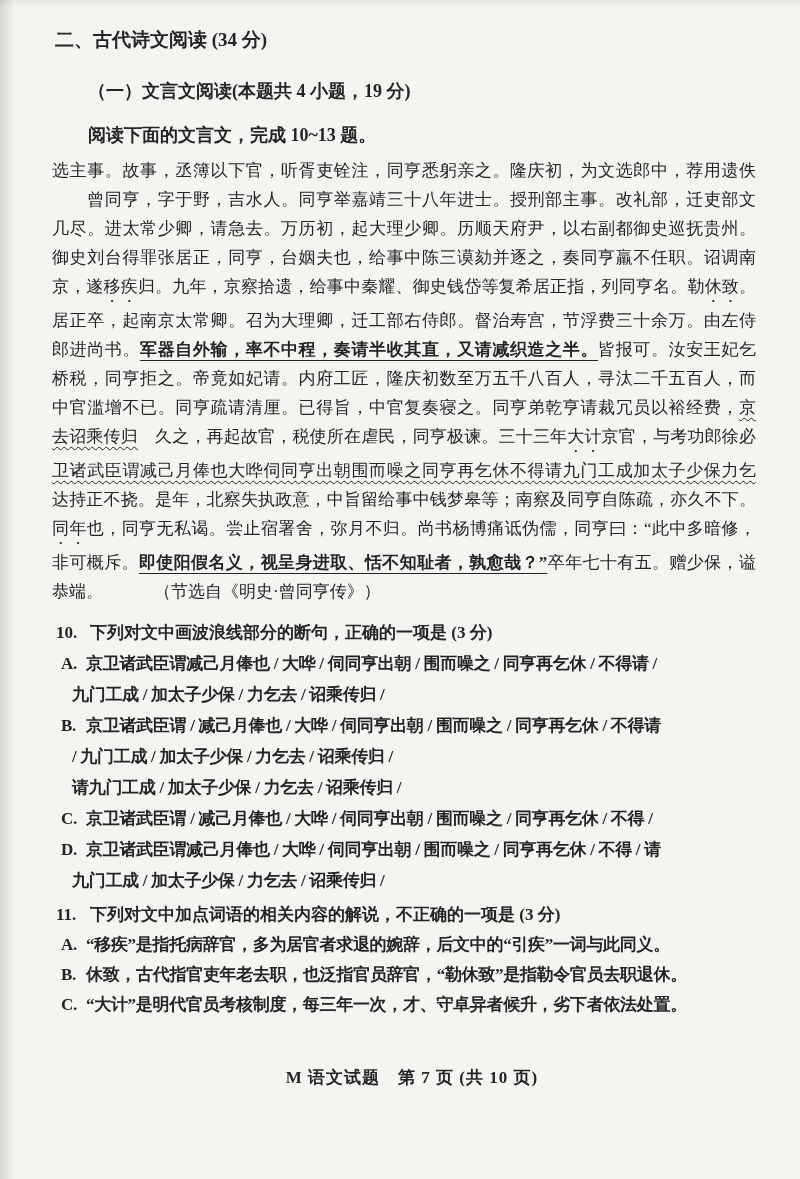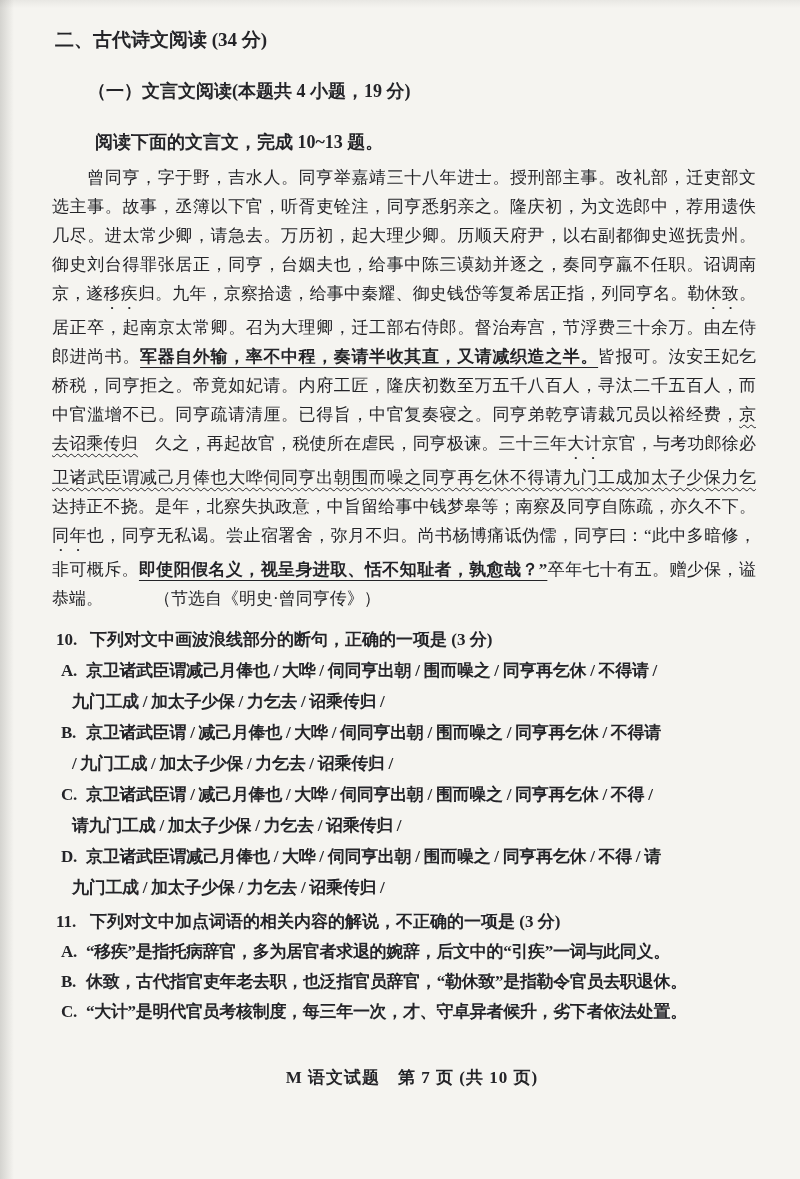--- a/index.html
+++ b/index.html
@@ -16,21 +16,21 @@
     background:linear-gradient(to right, rgba(80,80,76,0.20), rgba(80,80,76,0));
     pointer-events:none;
   }
   .top-shade {
     position:absolute; left:0; top:0; right:0; height:8px;
     background:linear-gradient(to bottom, rgba(80,80,76,0.08), rgba(80,80,76,0));
     pointer-events:none;
   }
   .sec-title { font-size:19px; font-weight:700; margin:0; padding:28px 0 0 55px; line-height:24px; }
   .sub-title { font-size:18px; font-weight:700; margin:0; padding:27px 0 0 88px; line-height:24px; }
-  .intro     { font-size:18px; font-weight:600; margin:7px; padding:20px 0 0 88px; line-height:24px; }
+  .intro     { font-size:18px; font-weight:600; margin:0; padding:20px 0 0 88px; line-height:24px; }
 
   .passage { margin:9px 0 0 52px; width:704px; font-size:17px; line-height:29px; }
   .pline { min-height:29px; }
   .pline.just { text-align:justify; text-align-last:justify; }
   .seg-u { text-decoration:underline; text-decoration-thickness:1.3px; text-underline-offset:5px;font-weight:bold; }
   .seg-w { text-decoration:underline wavy; text-decoration-thickness:1px; text-underline-offset:4px; }
   .seg-d {
     -webkit-text-emphasis:filled dot; -webkit-text-emphasis-position:under right;
     text-emphasis:filled dot; text-emphasis-position:under right;
   }
@@ -55,22 +55,22 @@
 <body>
 
 <div class="edge-shadow"></div>
 <div class="top-shade"></div>
 
 <div>
   <h1 class="sec-title">二、古代诗文阅读 (34 分)</h1>
   <h2 class="sub-title">（一）文言文阅读(本题共 4 小题，19 分)</h2>
   <div class="intro">阅读下面的文言文，完成 10~13 题。</div>
   <div class="passage" id="passage">
+      <div class="pline just"><span>选主事。故事，丞簿以下官，听胥吏铨注，同亨悉躬亲之。隆庆初，为文选郎中，荐用遗佚</span></div>
       <div class="pline just"><span>　　曾同亨，字于野，吉水人。同亨举嘉靖三十八年进士。授刑部主事。改礼部，迁吏部文</span></div>
-      <div class="pline just"><span>选主事。故事，丞簿以下官，听胥吏铨注，同亨悉躬亲之。隆庆初，为文选郎中，荐用遗佚</span></div>
       <div class="pline just"><span>几尽。进太常少卿，请急去。万历初，起大理少卿。历顺天府尹，以右副都御史巡抚贵州。</span></div>
       <div class="pline just"><span>御史刘台得罪张居正，同亨，台姻夫也，给事中陈三谟劾并逐之，奏同亨羸不任职。诏调南</span></div>
       <div class="pline just"><span>京，遂</span><span class="seg-d">移疾</span><span>归。九年，京察拾遗，给事中秦耀、御史钱岱等复希居正指，列同亨名。勒</span><span class="seg-d">休致</span><span>。</span></div>
       <div class="pline just"><span>居正卒，起南京太常卿。召为大理卿，迁工部右侍郎。督治寿宫，节浮费三十余万。由左侍</span></div>
       <div class="pline just"><span>郎进尚书。</span><span class="seg-u">军器自外输，率不中程，奏请半收其直，又请减织造之半。</span><span>皆报可。汝安王妃乞</span></div>
       <div class="pline just"><span>桥税，同亨拒之。帝竟如妃请。内府工匠，隆庆初数至万五千八百人，寻汰二千五百人，而</span></div>
       <div class="pline just"><span>中官滥增不已。同亨疏请清厘。已得旨，中官复奏寝之。同亨弟乾亨请裁冗员以裕经费，</span><span class="seg-w">京</span></div>
       <div class="pline just"><span class="seg-w">去诏乘传归</span><span>　久之，再起故官，税使所在虐民，同亨极谏。三十三年</span><span class="seg-d">大计</span><span>京官，与考功郎徐必</span></div>
       <div class="pline just"><span class="seg-w">卫诸武臣谓减己月俸也大哗伺同亨出朝围而噪之同亨再乞休不得请九门工成加太子少保力乞</span></div>
       <div class="pline just"><span>达持正不挠。是年，北察失执政意，中旨留给事中钱梦皋等；南察及同亨自陈疏，亦久不下。</span></div>
@@ -83,22 +83,22 @@
         <div class="stem"><span class="qnum">10.</span><span>下列对文中画波浪线部分的断句，正确的一项是 (3 分)</span></div>
         <div class="option">
           <div class="opt-line opt-first"><span class="olabel">A.</span><span>京卫诸武臣谓减己月俸也 / 大哗 / 伺同亨出朝 / 围而噪之 / 同亨再乞休 / 不得请 /</span></div>
           <div class="opt-line opt-cont">九门工成 / 加太子少保 / 力乞去 / 诏乘传归 /</div>
         </div>
         <div class="option">
           <div class="opt-line opt-first"><span class="olabel">B.</span><span>京卫诸武臣谓 / 减己月俸也 / 大哗 / 伺同亨出朝 / 围而噪之 / 同亨再乞休 / 不得请</span></div>
           <div class="opt-line opt-cont">/ 九门工成 / 加太子少保 / 力乞去 / 诏乘传归 /</div>
         </div>
         <div class="option">
+          <div class="opt-line opt-cont">请九门工成 / 加太子少保 / 力乞去 / 诏乘传归 /</div>
           <div class="opt-line opt-first"><span class="olabel">C.</span><span>京卫诸武臣谓 / 减己月俸也 / 大哗 / 伺同亨出朝 / 围而噪之 / 同亨再乞休 / 不得 /</span></div>
-          <div class="opt-line opt-cont">请九门工成 / 加太子少保 / 力乞去 / 诏乘传归 /</div>
         </div>
         <div class="option">
           <div class="opt-line opt-first"><span class="olabel">D.</span><span>京卫诸武臣谓减己月俸也 / 大哗 / 伺同亨出朝 / 围而噪之 / 同亨再乞休 / 不得 / 请</span></div>
           <div class="opt-line opt-cont">九门工成 / 加太子少保 / 力乞去 / 诏乘传归 /</div>
         </div>
       </div>
       <div class="question q11">
         <div class="stem"><span class="qnum">11.</span><span>下列对文中加点词语的相关内容的解说，不正确的一项是 (3 分)</span></div>
         <div class="option">
           <div class="opt-line opt-first"><span class="olabel">A.</span><span>“移疾”是指托病辞官，多为居官者求退的婉辞，后文中的“引疾”一词与此同义。</span></div>

